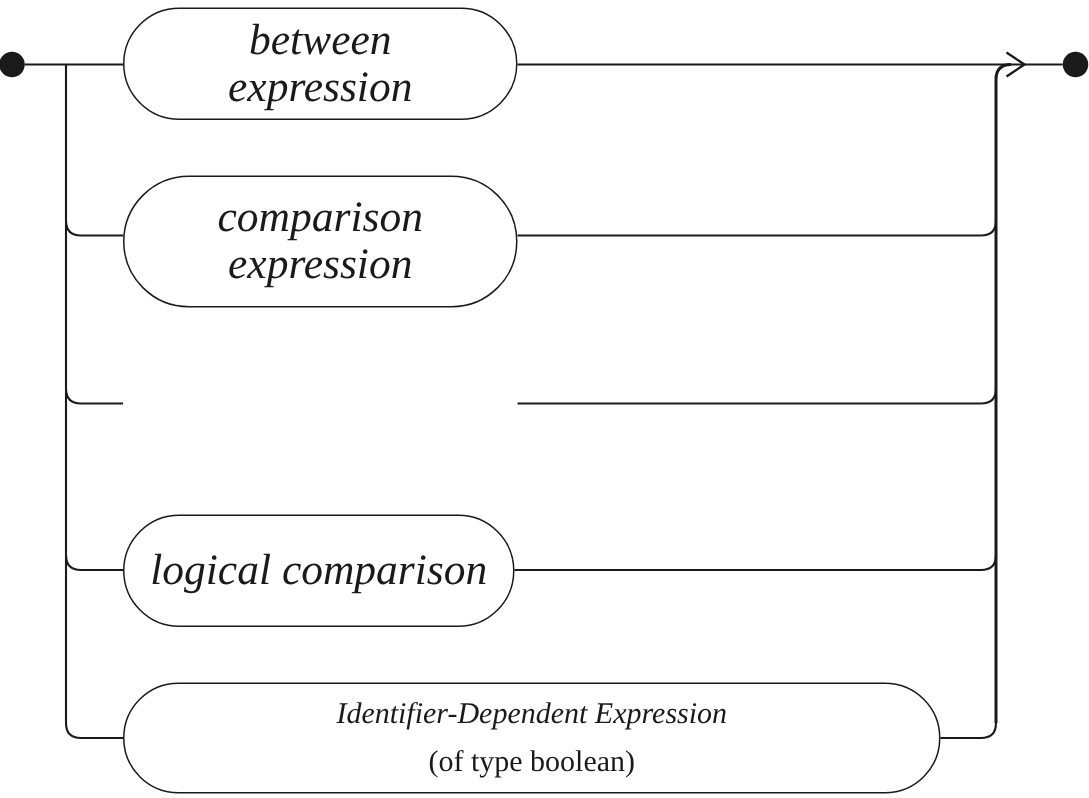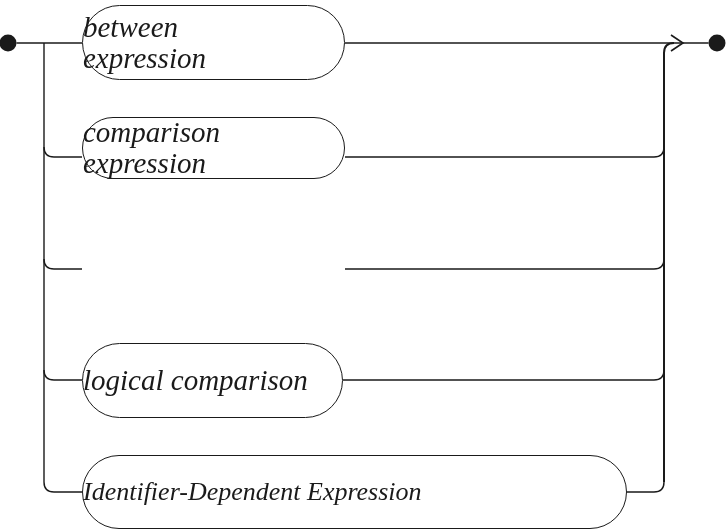--- a/index.html
+++ b/index.html
@@ -22,33 +22,33 @@
     top: 0;
   }
   .bubble {
     position: absolute;
     box-sizing: border-box;
     border: 1.4px solid #1a1a1a;
     border-radius: 999px;
     background: #ffffff;
     display: flex;
     flex-direction: column;
-    align-items: flex-start;
+    align-items: center;
     justify-content: center;
     text-align: center;
     font-style: italic;
     font-size: 29px;
     line-height: 31px;
     white-space: nowrap;
   }
   .b1 { left: 82px;  top: 5px;   width: 263px; height: 75px; }
-  .b2 { left: 82px;  top: 117px; width: 263px; height: 62px; }
+  .b2 { left: 82px;  top: 117px; width: 263px; height: 88px; }
   .b3 { left: 82px;  top: 233px; width: 263px; height: 72px; }
   .b4 { left: 82px;  top: 343px; width: 261px; height: 75px; }
-  .b5 { left: 82px;  top: 455px; width: 545px; height: 74px; font-size: 26px; line-height: 32px; }
+  .b5 { left: 82px;  top: 455px; width: 545px; height: 74px; font-size: 20px; line-height: 32px; }
   .roman { font-style: normal; }
 </style>
 </head>
 <body>
 
 <div id="stage">
 
   <svg id="wires" width="726" height="532" viewBox="0 0 726 532" fill="none" stroke="#1a1a1a" stroke-width="1.4">
 
     <circle cx="8" cy="43" r="8.5" fill="#1a1a1a" stroke="none"></circle>
@@ -85,15 +85,16 @@
     <span>expression</span>
   </div>
 
 
   <div class="bubble b4">
     <span>logical comparison</span>
   </div>
 
   <div class="bubble b5">
     <span>Identifier-Dependent Expression</span>
+    <span class="roman">(of type boolean)</span>
   </div>
 
 </div>
 
 </body></html>

